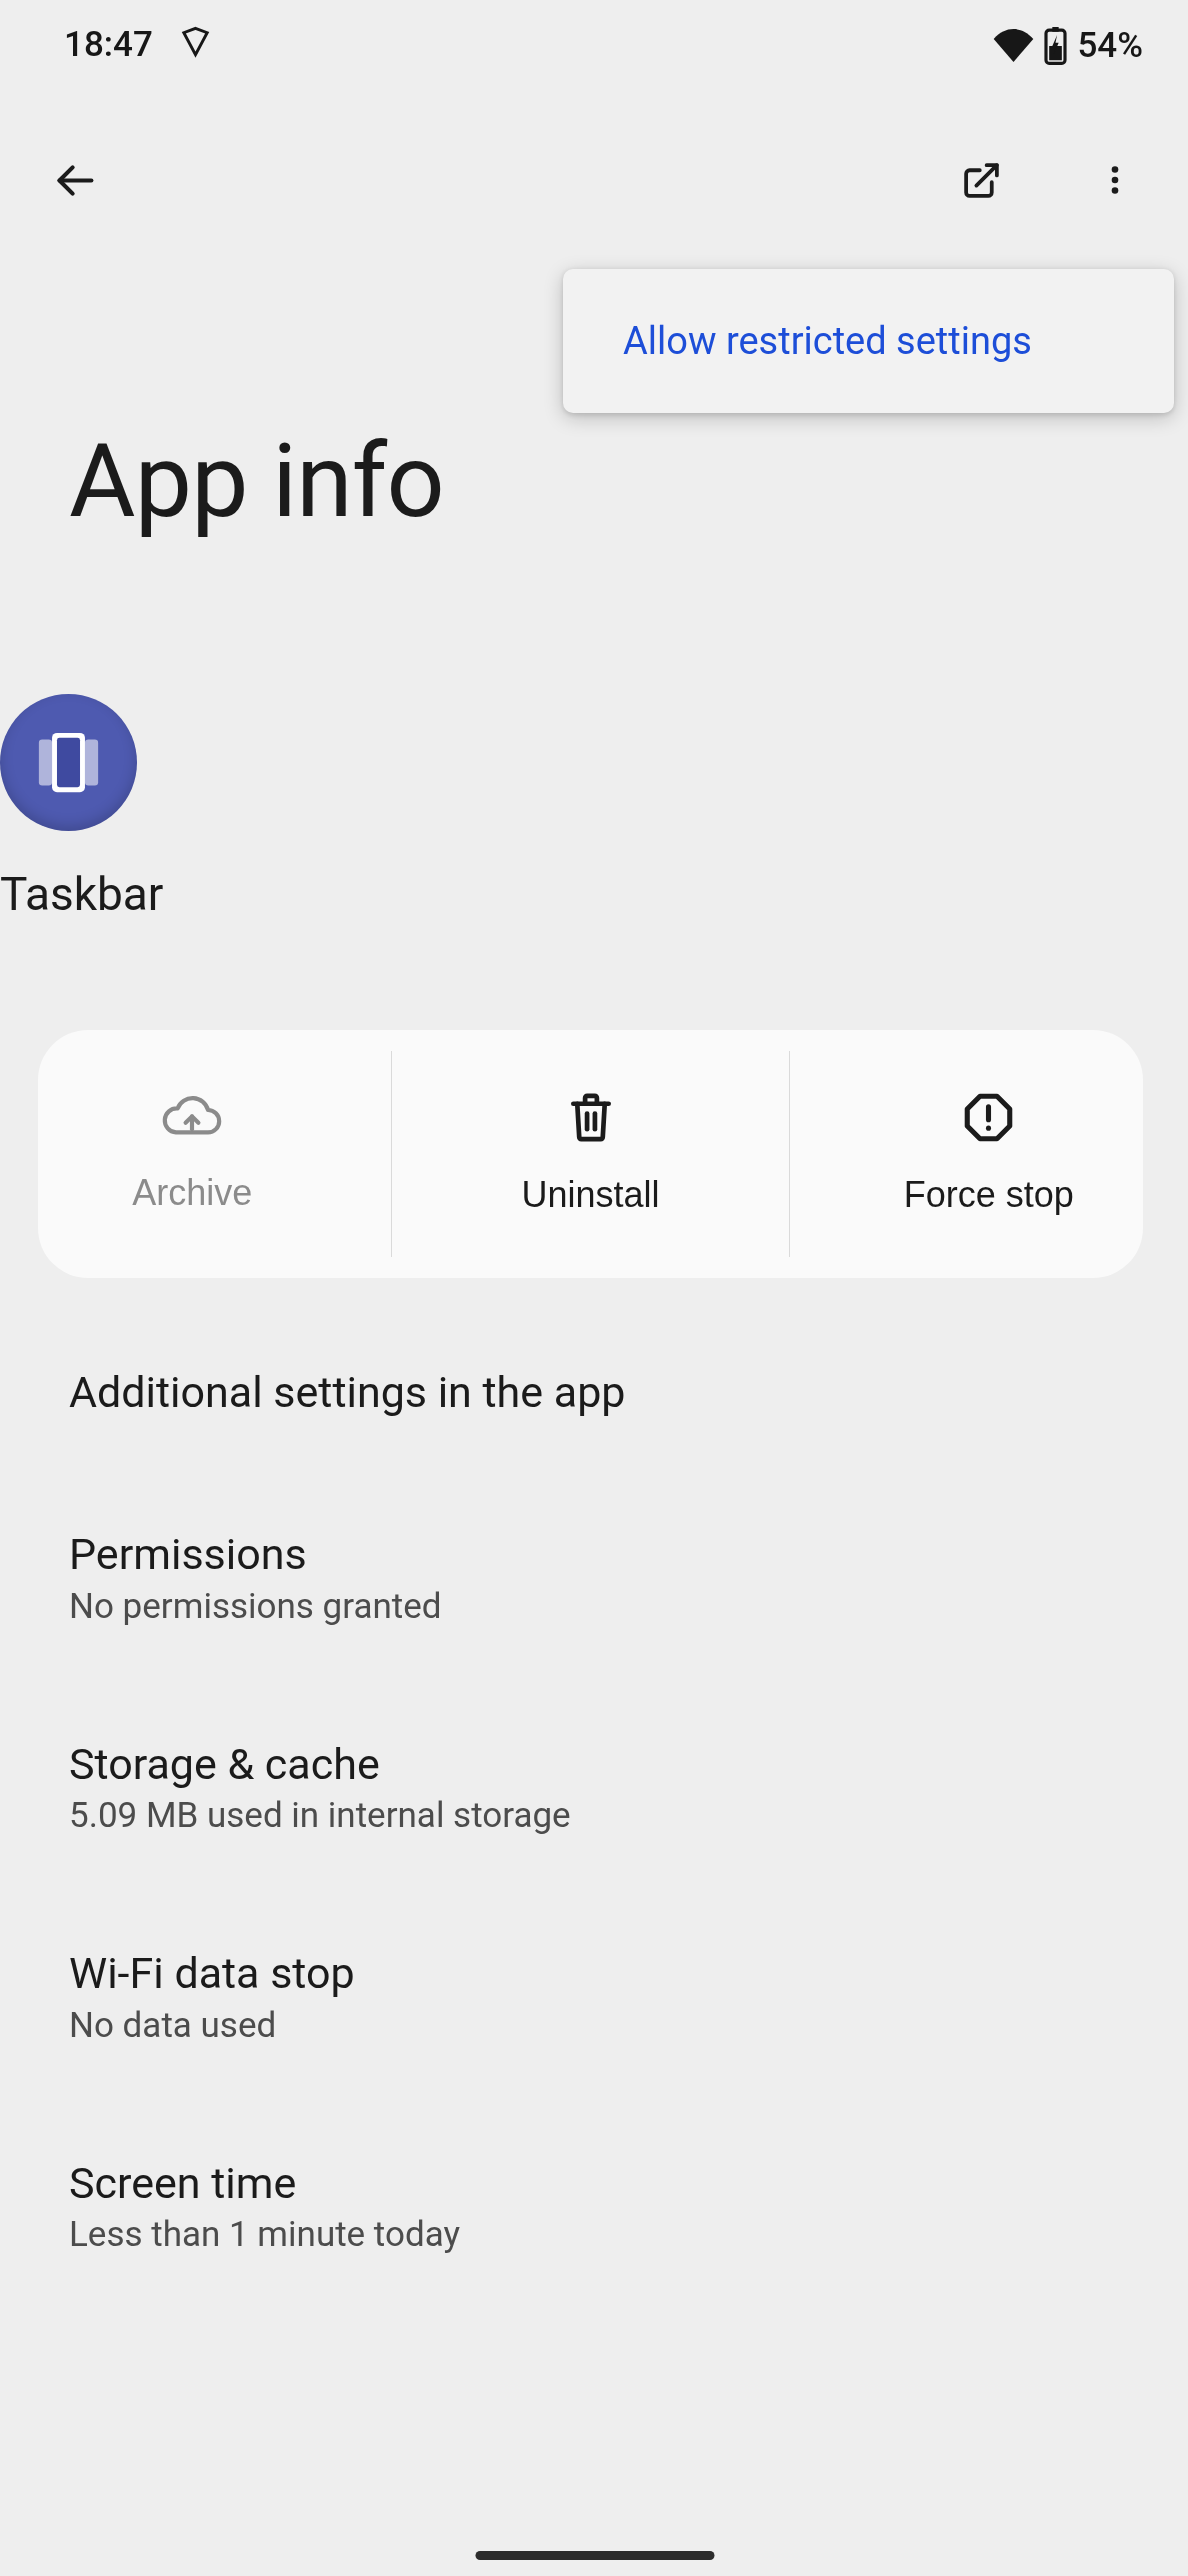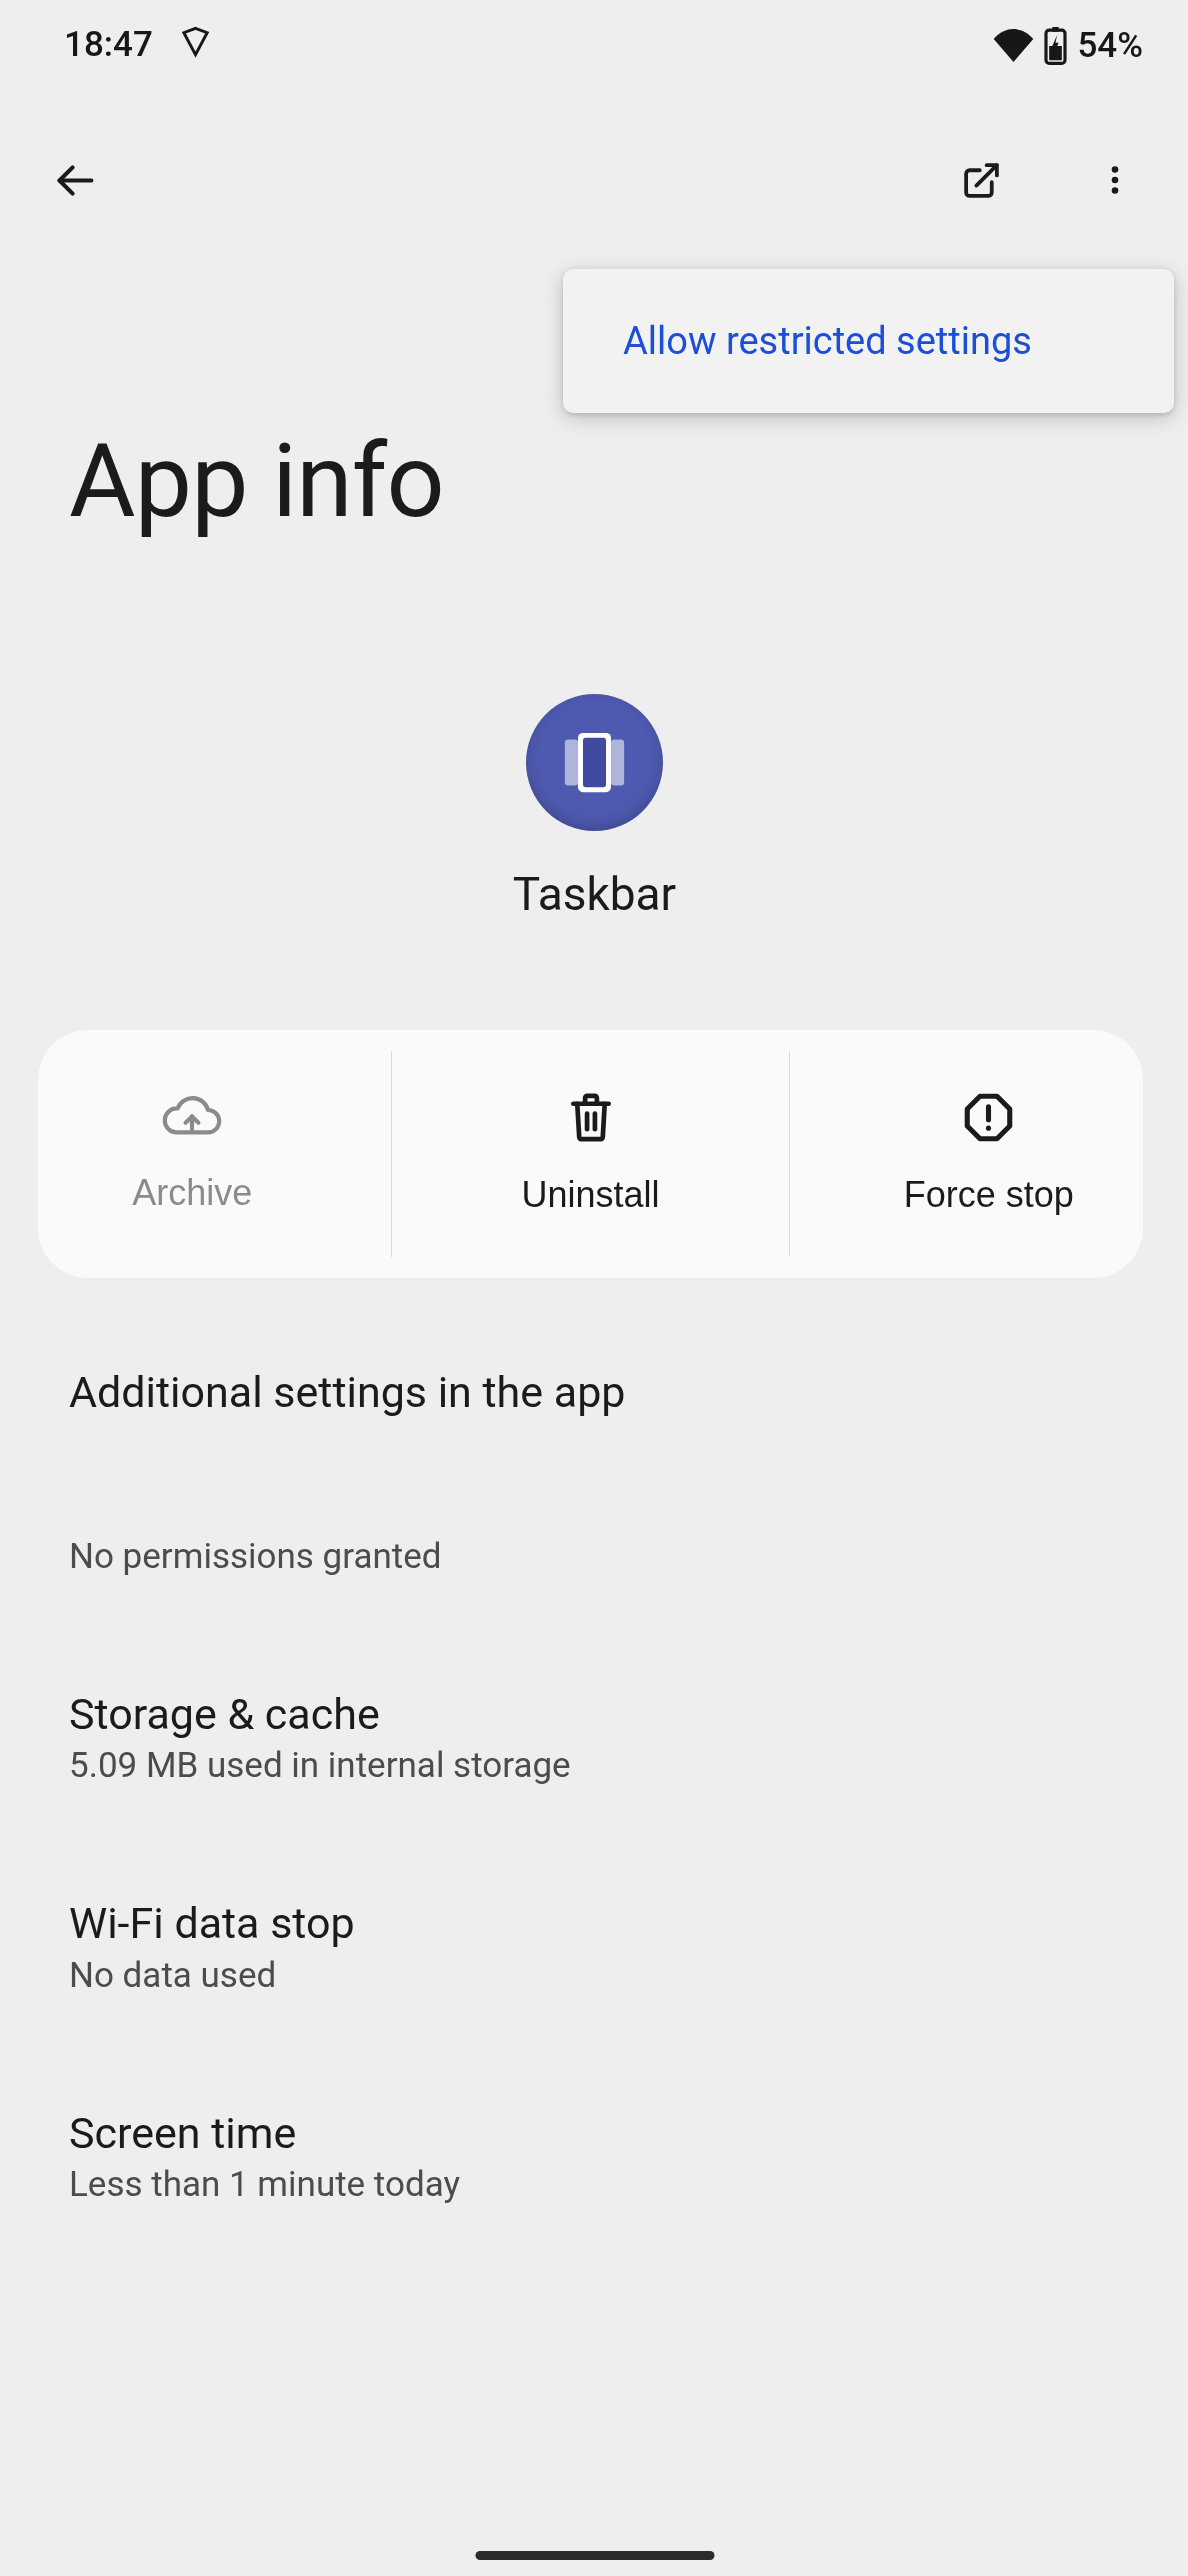--- a/index.html
+++ b/index.html
@@ -78,21 +78,20 @@
     letter-spacing: -0.8px;
   }
 
   
   .app-block {
     position: absolute;
     top: 694px;
     left: 0; right: 0;
     display: flex;
     flex-direction: column;
-    align-items: center;
   }
   .app-icon {
     width: 137px; height: 137px;
     border-radius: 50%;
     background: #4e5ab0;
     display: flex; align-items: center; justify-content: center;
     box-shadow: inset 0 -5px 13.2px rgba(0,0,0,.18);
   }
   .app-name {
     margin-top: 36px;
@@ -276,20 +275,21 @@
 </div>
 
 <div class="list">
 
   <div class="row">
     <div class="row-title">Additional settings in the app</div>
   </div>
 
 
   <div class="row row-gap-lg">
+    <div class="row-title">Permissions</div>
     <div class="row-sub">No permissions granted</div>
   </div>
 
   <div class="row row-gap-lg">
     <div class="row-title">Storage &amp; cache</div>
     <div class="row-sub">5.09 MB used in internal storage</div>
   </div>
 
   <div class="row row-gap-lg">
     <div class="row-title">Wi-Fi data stop</div>

